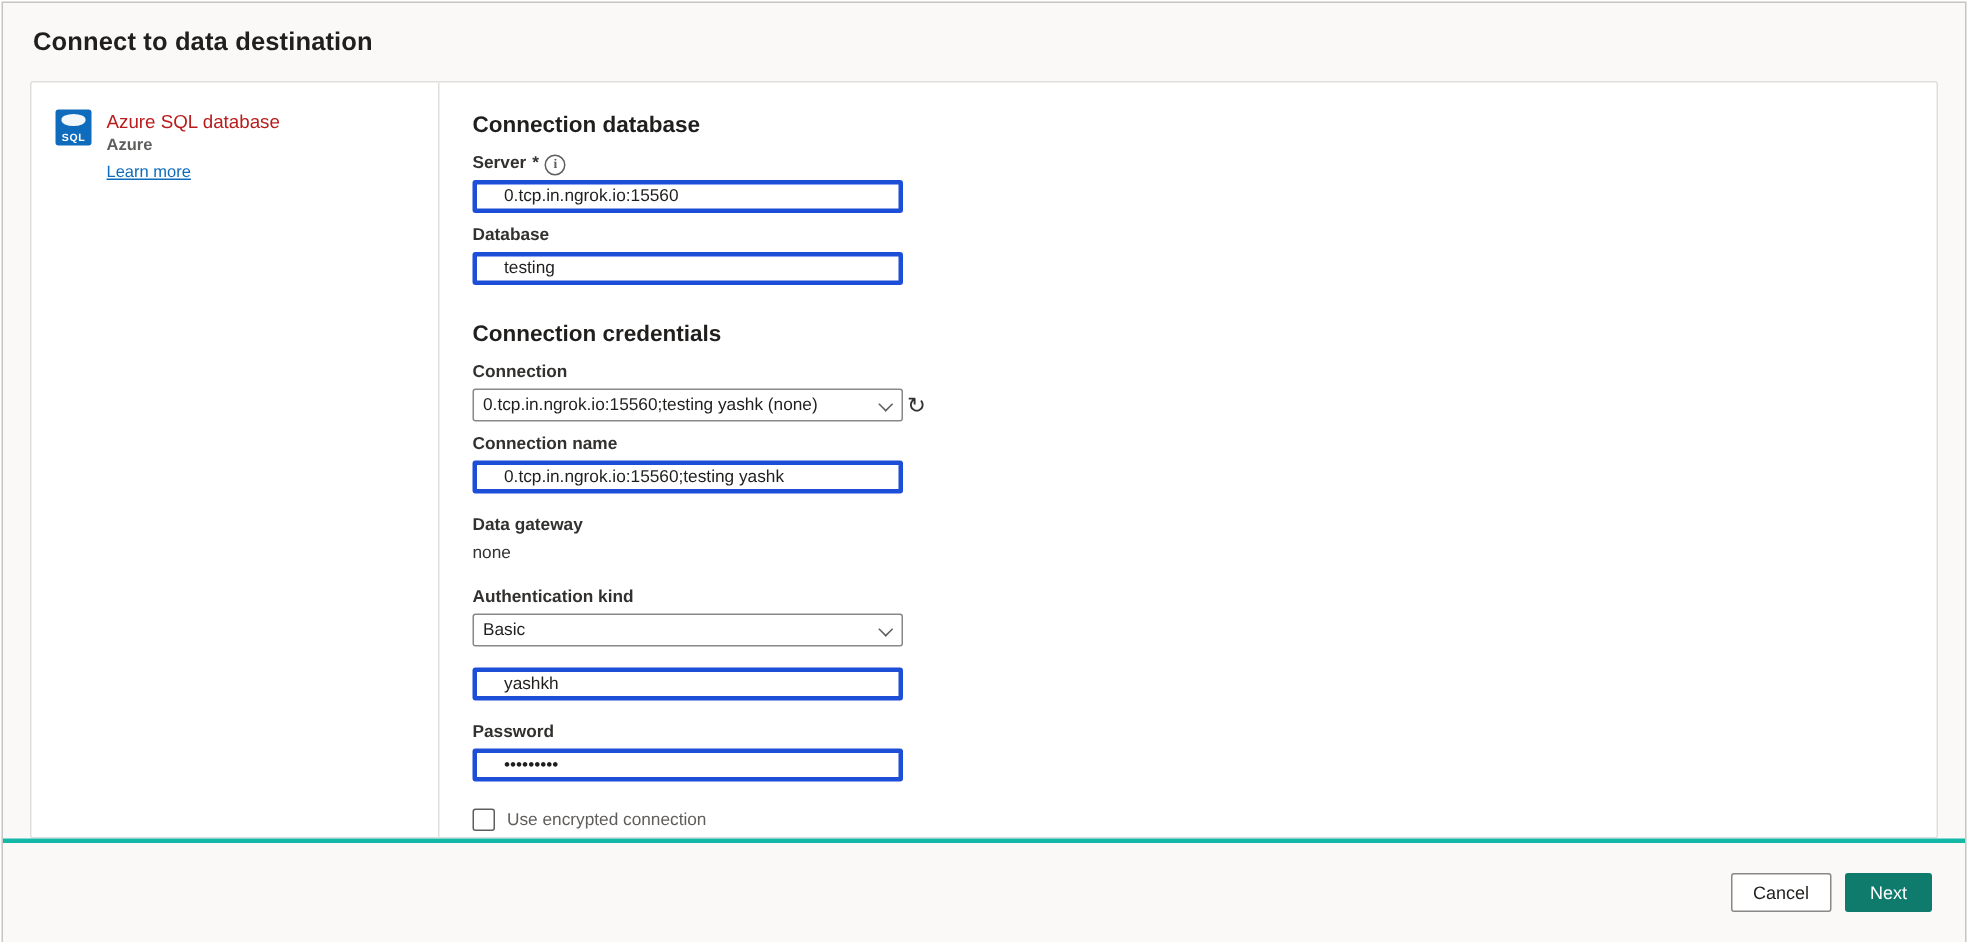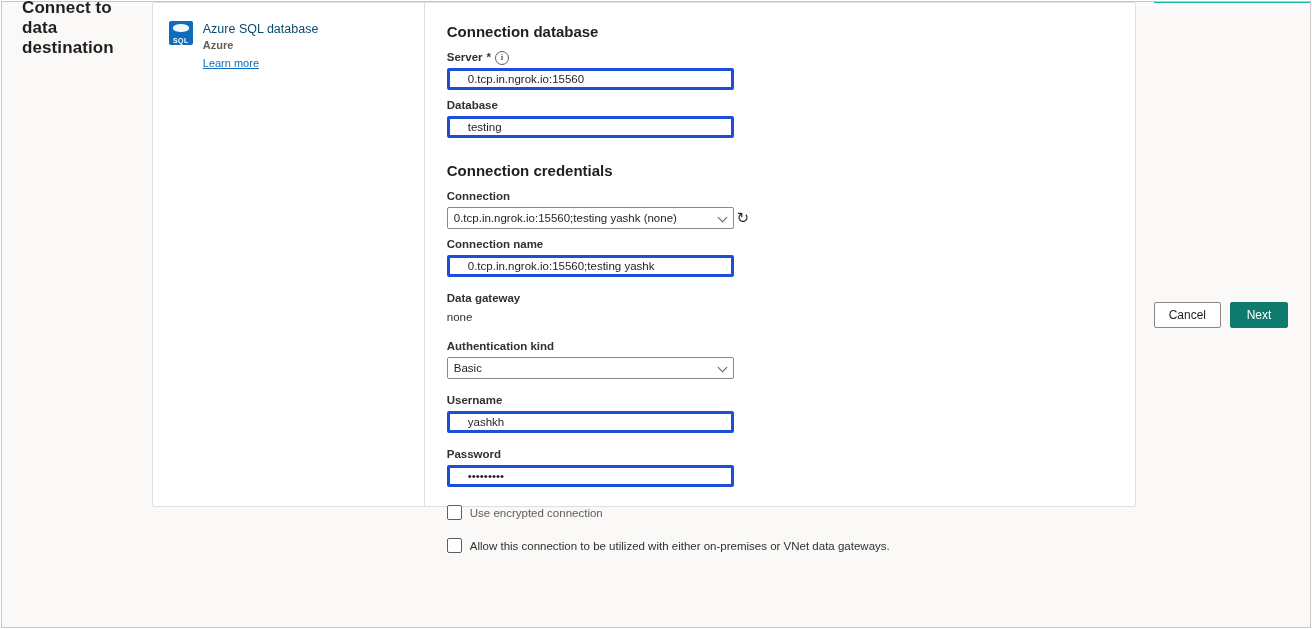--- a/index.html
+++ b/index.html
@@ -18,21 +18,21 @@
   .dialog {
     position: absolute;
     left: 1px;
     top: 1px;
     width: 1310px;
     height: 627px;
     background: #faf9f8;
     border: 1px solid #c8c6c4;
     box-sizing: border-box;
     display: flex;
-    flex-direction: row;
+    flex-direction: column;
   }
 
   .dialog-header {
     height: 52px;
     flex: 0 0 52px;
     display: flex;
     align-items: center;
     padding: 0 20px;
     background: #faf9f8;
   }
@@ -98,21 +98,21 @@
     text-align: center;
     font-size: 7px;
     font-weight: 700;
     color: #ffffff;
     letter-spacing: 0.4px;
     font-family: "Liberation Sans", sans-serif;
   }
   .source-text { padding-top: 1px; }
   .source-name {
     font-size: 12.5px;
-    color: #0c4a6e;
+    color: #b91c1c;
     line-height: 15px;
   }
   .source-sub {
     font-size: 11px;
     color: #605e5c;
     line-height: 15px;
     margin-top: 1px;
     font-weight: bold;
   }
   .source-link {
@@ -272,21 +272,21 @@
 
   
   .dialog-footer {
     flex: 0 0 66px;
     display: flex;
     align-items: center;
     justify-content: flex-end;
     gap: 9px;
     padding: 0 22px 0 0;
     background: #faf9f8;
-    border-top: 1px solid #14b8a6;
+    border-top: 3px solid #14b8a6;
   }
   .btn {
     min-width: 58px;
     height: 26px;
     font-size: 12px;
     border-radius: 2px;
     cursor: pointer;
     font-family: "Liberation Sans", sans-serif;
     padding: 0 14px;
   }
@@ -370,21 +370,20 @@
 
         <div class="field spaced">
           <div class="field-label">Authentication kind</div>
           <div class="combo-wrap">
             <div class="combo">Basic</div>
             <span class="chev"></span>
           </div>
         </div>
 
         <div class="field spaced">
-          <div class="field-label">Username</div>
           <input class="input" type="text" value="yashkh" style="">
         </div>
 
         <div class="field spaced">
           <div class="field-label">Password</div>
           <input class="input" type="text" value="•••••••••" style="">
         </div>
 
         <div class="checkbox-row">
           <span class="checkbox"></span>

